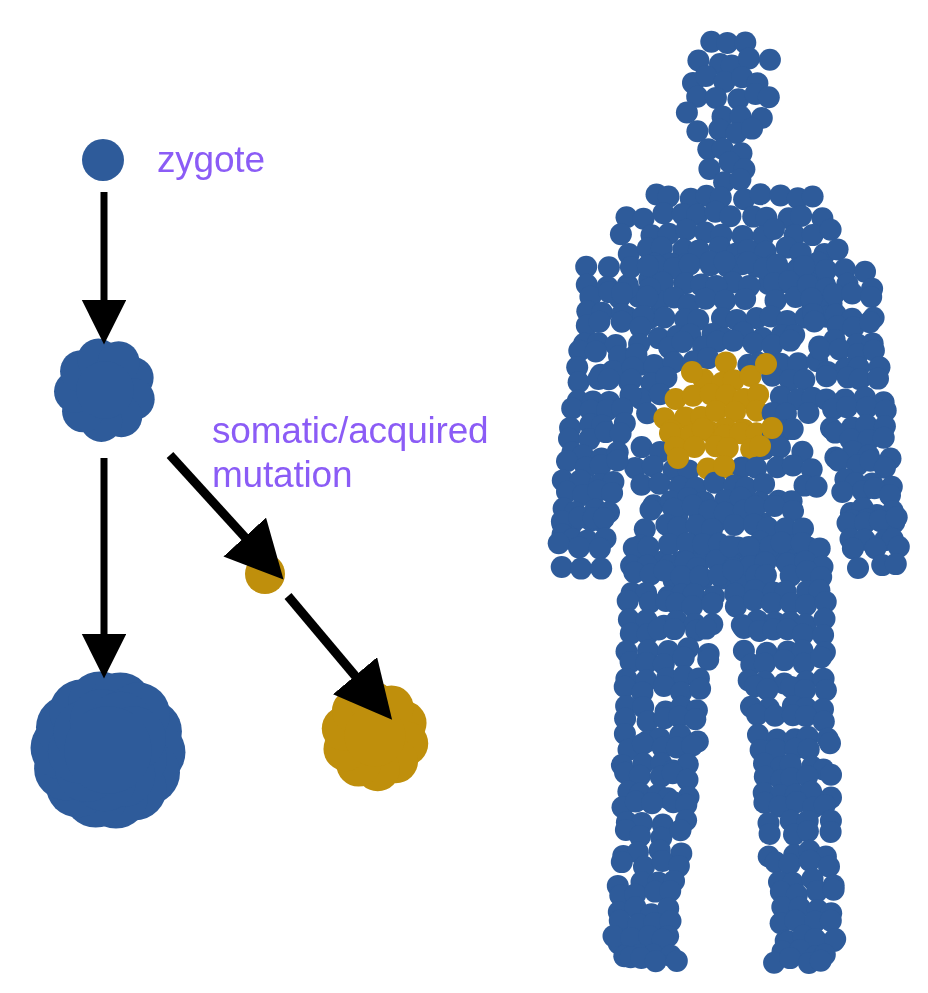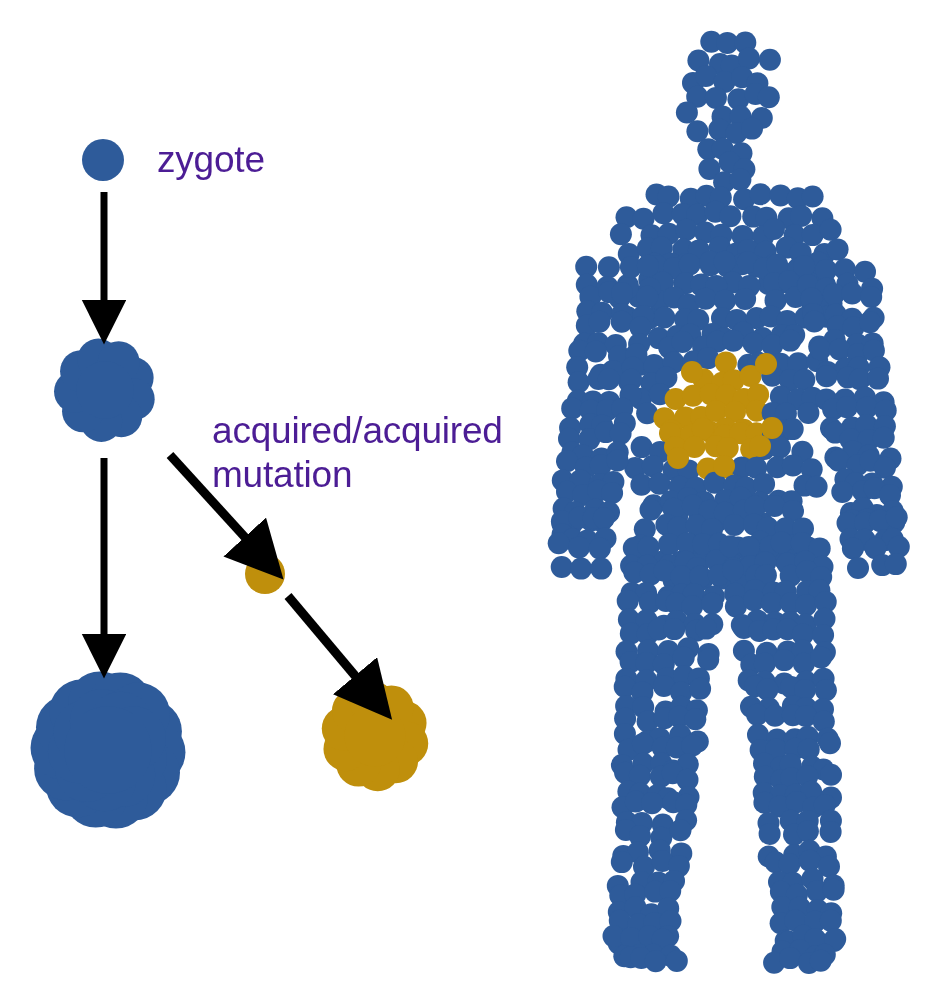--- a/index.html
+++ b/index.html
@@ -24,21 +24,21 @@
     position: absolute;
     left: 0;
     top: 0;
     width: 928px;
     height: 993px;
     display: block;
   }
   .lbl {
     position: absolute;
     font-family: "Liberation Sans", sans-serif;
-    color: #4c1d95;
+    color: #8b5cf6;
     white-space: pre;
     line-height: 1.18;
     letter-spacing: -0.2px;
   }
   #label-zygote {
     left: 157px;
     top: 138px;
     font-size: 37px;
   }
   #label-somatic {
@@ -914,17 +914,17 @@
         <circle cx="760" cy="446" r="11" fill="#BF8F0C"></circle>
         <circle cx="678" cy="458" r="11" fill="#BF8F0C"></circle>
         <circle cx="724" cy="466" r="11" fill="#BF8F0C"></circle>
         <circle cx="772" cy="428" r="11" fill="#BF8F0C"></circle>
         <circle cx="692" cy="372" r="11" fill="#BF8F0C"></circle>
       </g>
   </svg>
 
   <div class="lbl" id="label-zygote">zygote</div>
 
-  <div class="lbl" id="label-somatic">acquired/acquired
+  <div class="lbl" id="label-somatic">somatic/acquired
 mutation</div>
 
 
 </div>
 
 </body></html>

